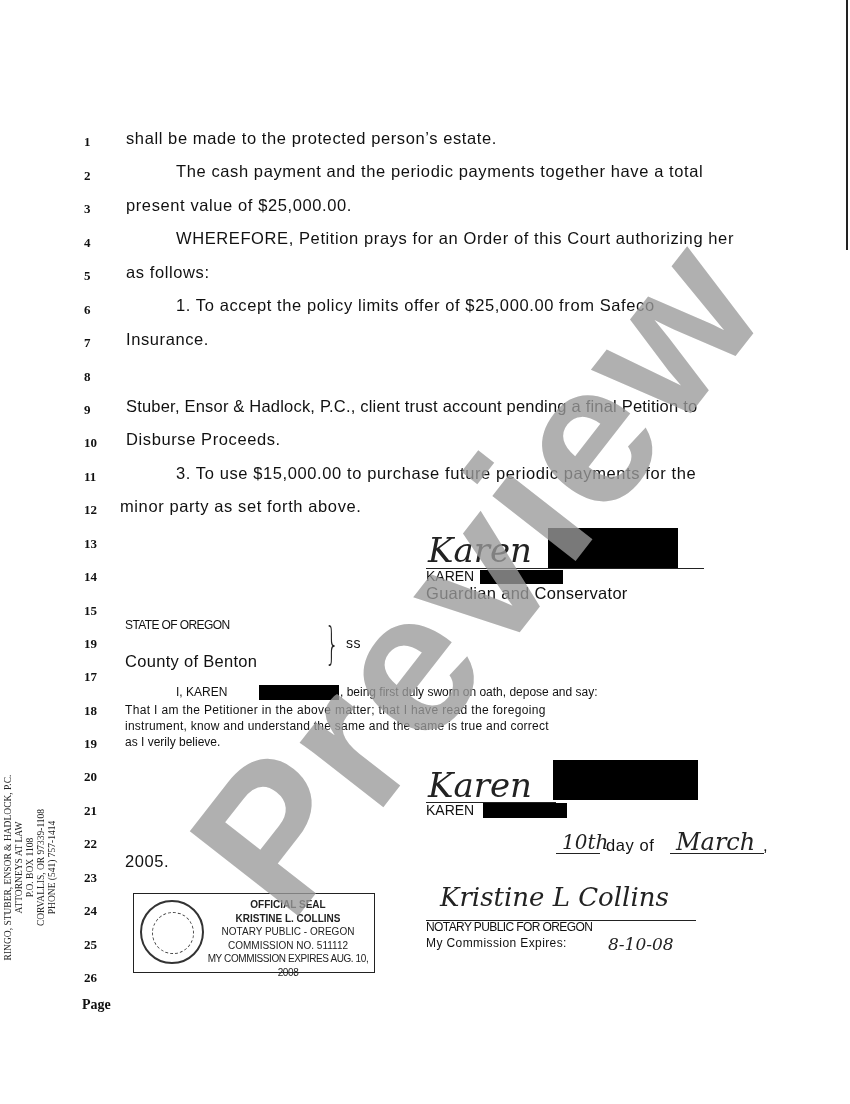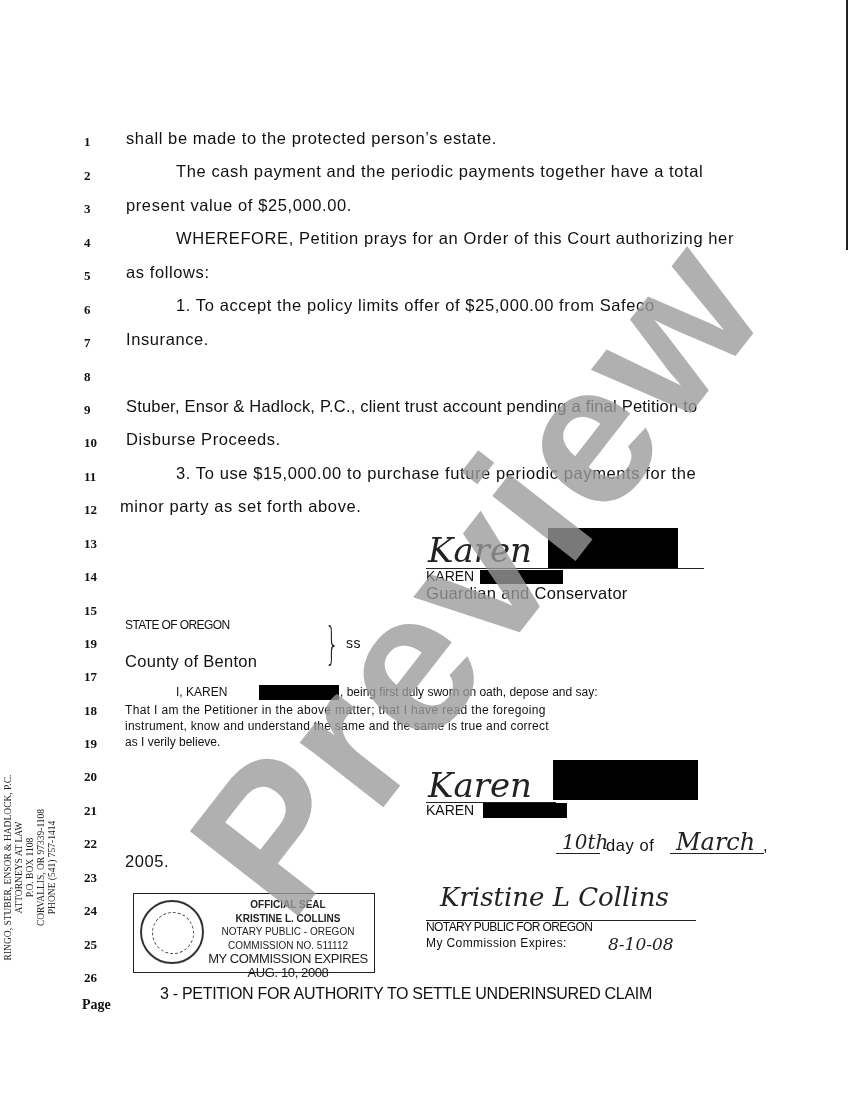--- a/index.html
+++ b/index.html
@@ -102,35 +102,34 @@
 
   <div class="seal">
     <div class="seal-circle">
         <div class="seal-inner"></div>
       </div>
     <div class="seal-lines">
       <div>OFFICIAL SEAL</div>
       <div>KRISTINE L. COLLINS</div>
       <div style="font-weight:normal">NOTARY PUBLIC - OREGON</div>
       <div style="font-weight:normal">COMMISSION NO. 511112</div>
-      <div style="font-weight:normal;font-size:13px;letter-spacing:-0.4px">MY COMMISSION EXPIRES AUG. 10, 2008</div>
+      <div style="font-weight:normal;font-size:10px;letter-spacing:-0.4px">MY COMMISSION EXPIRES AUG. 10, 2008</div>
     </div>
   </div>
 
   <div class="script" style="left:440px;top:882px;font-size:26px">Kristine L Collins</div>
   <div class="sigline" style="left:426px;top:920px;width:270px"></div>
   <div class="tx tight" style="left:426px;top:920px;letter-spacing:-0.6px">NOTARY PUBLIC FOR OREGON</div>
   <div class="tx tight" style="left:426px;top:936px;letter-spacing:0.4px">My Commission Expires:</div>
   <div class="script" style="left:608px;top:934px;font-size:17px">8-10-08</div>
 
   <div class="side">
     <div>RINGO, STUBER, ENSOR &amp; HADLOCK, P.C.</div>
     <div>ATTORNEYS AT LAW</div>
     <div>P.O. BOX 1108</div>
     <div>CORVALLIS, OR 97339-1108</div>
     <div>PHONE (541) 757-1414</div>
   </div>
 
   <div class="pagelbl">Page</div>
-  <div class="footer">3 - PETITION FOR AUTHORITY TO SETTLE UNDERINSURED CLAIM</div>
 
   <div class="watermark">Preview</div>
 </div>
 
 </body></html>

